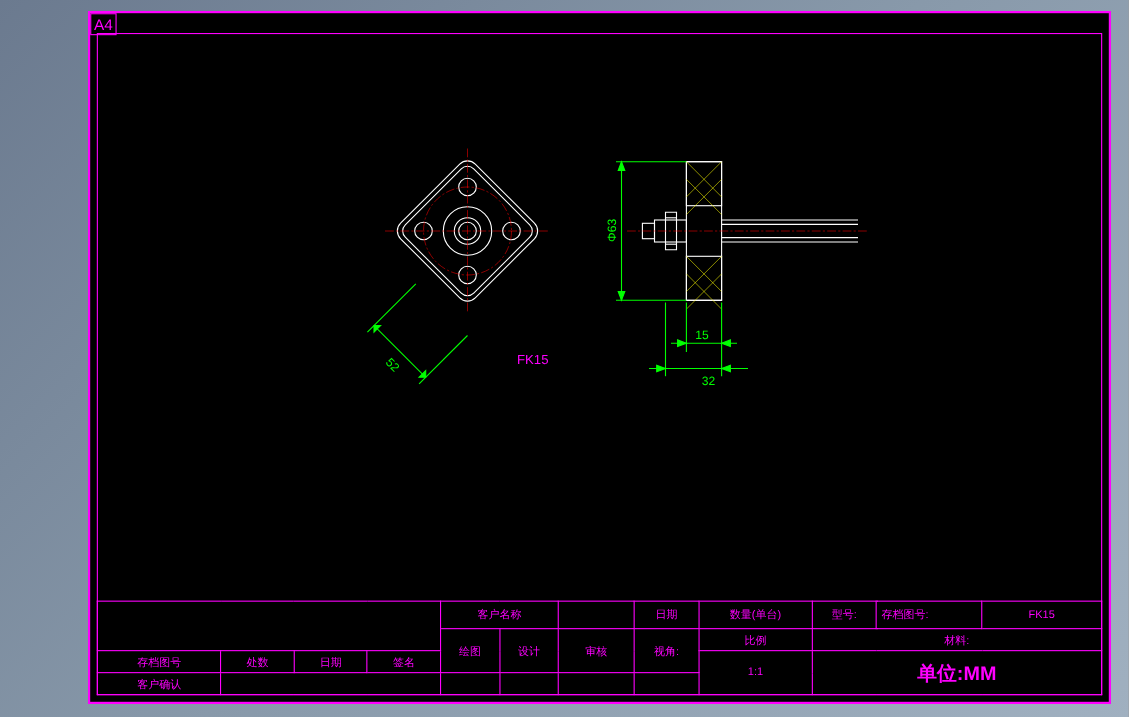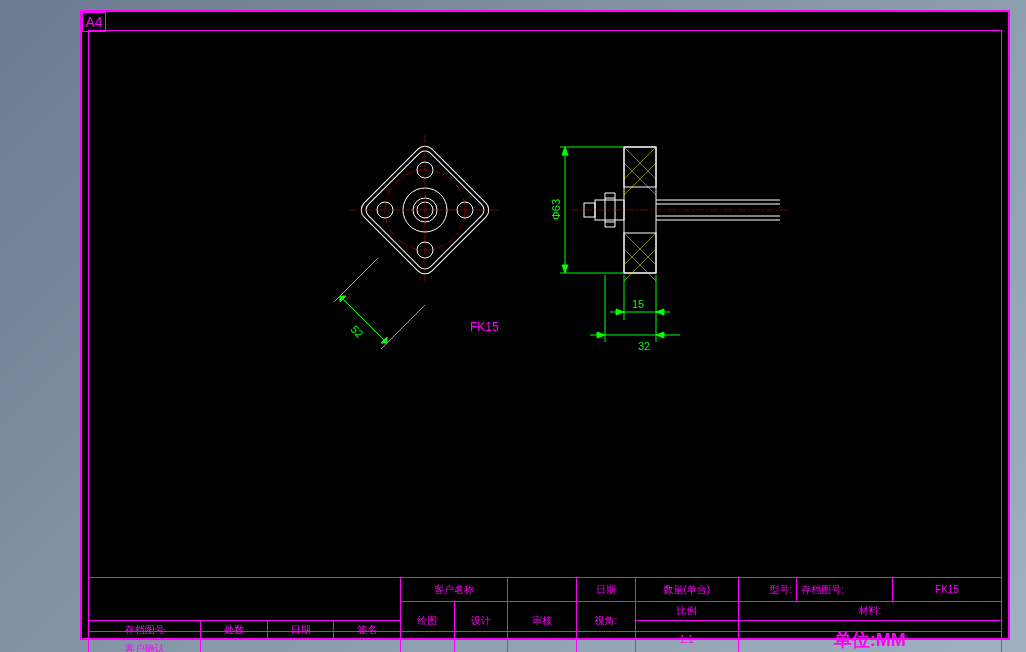--- a/index.html
+++ b/index.html
@@ -6,21 +6,21 @@
 .canvas{position:absolute;left:80px;top:10px;width:930px;height:630px;background:#000}
 .border-outer{position:absolute;left:0;top:0;right:0;bottom:0;border:2px solid #f0f}
 .border-inner{position:absolute;left:8px;top:20px;right:8px;bottom:8px;border:1px solid #f0f}
 .a4-box{position:absolute;left:2px;top:2px;width:22px;height:18px;border:1px solid #f0f;color:#f0f;font-size:14px;text-align:center;line-height:18px}
 .drawing{position:absolute;left:0;top:0;width:100%;height:100%;pointer-events:none}
 .dim-text{fill:#0f0;font-size:11px;font-family:Arial}
 .white-line{stroke:#fff;stroke-width:1;fill:none}
 .green-line{stroke:#0f0;stroke-width:1;fill:none}
 .red-line{stroke:#f00;stroke-width:0.5;stroke-dasharray:8,2,2,2;fill:none}
 .yellow-line{stroke:#ff0;stroke-width:0.5;fill:none}
-.title-block{position:absolute;bottom:8px;left:8px;right:8px;height:55px}
+.title-block{position:absolute;bottom:8px;left:8px;right:8px;height:86px}
 .title-block table{border-collapse:collapse;width:100%;height:100%}
 .title-block td{border:1px solid #f0f;color:#f0f;font-size:10px;padding:2px 4px;text-align:center;vertical-align:middle}
 .unit-text{color:#f0f;font-size:18px;font-weight:bold}
 .part-label{position:absolute;color:#f0f;font-size:12px}
 </style>
 </head>
 <body>
 
 <div class="canvas">
   <div class="border-outer"></div>
@@ -120,21 +120,21 @@
 
   <div class="title-block">
     <table>
       <tbody>
           <tr style="height:24px">
         <td colspan="4" rowspan="2" style="width:160px"></td>
         <td colspan="2">客户名称</td>
         <td style="width:60px"></td>
         <td>日期</td>
         <td>数量(单台)</td>
-        <td colspan="2" style="text-align:right">型号:</td>
+        <td colspan="2" style="text-align:center">型号:</td>
         <td style="text-align:left">存档图号:</td>
         <td style="width:100px">FK15</td>
       </tr>
       <tr style="height:12px">
         <td rowspan="2">绘图</td>
         <td rowspan="2">设计</td>
         <td rowspan="2">审核</td>
         <td rowspan="2">视角:</td>
         <td>比例</td>
         <td colspan="4" style="text-align:center">材料:</td>

